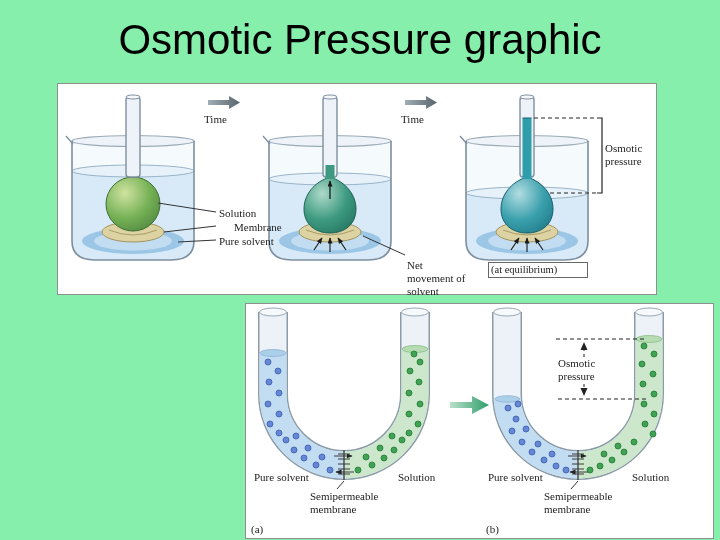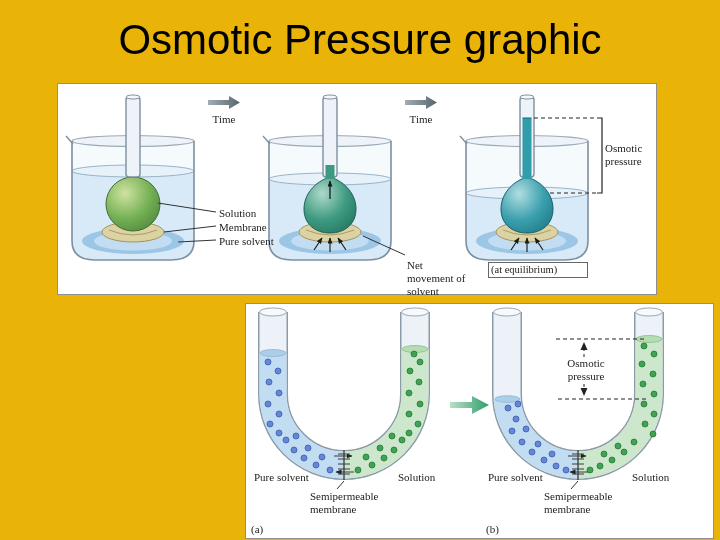--- a/index.html
+++ b/index.html
@@ -1,27 +1,27 @@
 <!DOCTYPE html>
 <html><head>
 <meta charset="utf-8">
 <style>
   *{margin:0;padding:0;box-sizing:border-box}
   html,body{background:#fff}
-  .slide{position:relative;width:720px;height:540px;background:#eab308;overflow:hidden;
+  .slide{position:relative;width:720px;height:540px;background:#86efac;overflow:hidden;
          font-family:"Liberation Sans",sans-serif;color:#111}
   .title{position:absolute;top:16px;left:0;width:100%;text-align:center;
          font-size:42px;font-weight:400;color:#000;white-space:nowrap}
   .panel{position:absolute;background:#fff;border:1px solid #8f8f8f}
   .top-panel{left:57px;top:83px;width:600px;height:212px}
   .bottom-panel{left:245px;top:303px;width:469px;height:236px}
   .panel svg{position:absolute;left:0;top:0}
   .fig-label{position:absolute;font-family:"Liberation Serif",serif;font-size:11px;
              line-height:1.18;color:#1c1c1c}
-  .center{text-align:center}
+  .center{text-align:left}
   .boxed{border:1px solid #666;background:#fff;text-align:left;font-size:10.5px;padding:1px 2px}
   .whitebg{background:#fff}
 </style>
 </head>
 <body>
 
 <div class="slide">
 
   <div class="title">Osmotic Pressure graphic</div>
 
@@ -132,21 +132,21 @@
       <g stroke="#222" fill="none">
         <line x1="476" y1="34" x2="539" y2="34" stroke-width="1" stroke-dasharray="4 3"></line>
         <line x1="492" y1="109" x2="539" y2="109" stroke-width="1" stroke-dasharray="4 3"></line>
         <path d="M539,34 L544,34 L544,109 L539,109" stroke-width="1.2"></path>
       </g>
     </svg>
 
     <div class="fig-label center" style="left:146px;top:29px;width:40px">Time</div>
     <div class="fig-label center" style="left:343px;top:29px;width:40px">Time</div>
     <div class="fig-label" style="left:161px;top:123px">Solution</div>
-    <div class="fig-label" style="left:161px;top:137px">Membrane</div>
+    <div class="fig-label" style="left:176px;top:137px">Membrane</div>
     <div class="fig-label" style="left:161px;top:151px">Pure solvent</div>
     <div class="fig-label" style="left:349px;top:175px;width:60px">Net movement of solvent</div>
     <div class="fig-label" style="left:547px;top:58px;width:50px">Osmotic pressure</div>
     <div class="fig-label boxed" style="left:430px;top:178px;width:100px">(at equilibrium)</div>
   </div>
 
   <div class="panel bottom-panel">
     <svg width="467" height="234" viewBox="0 0 467 234">
       <defs>
         <linearGradient id="gbArrow" x1="0" y1="0" x2="1" y2="0">

